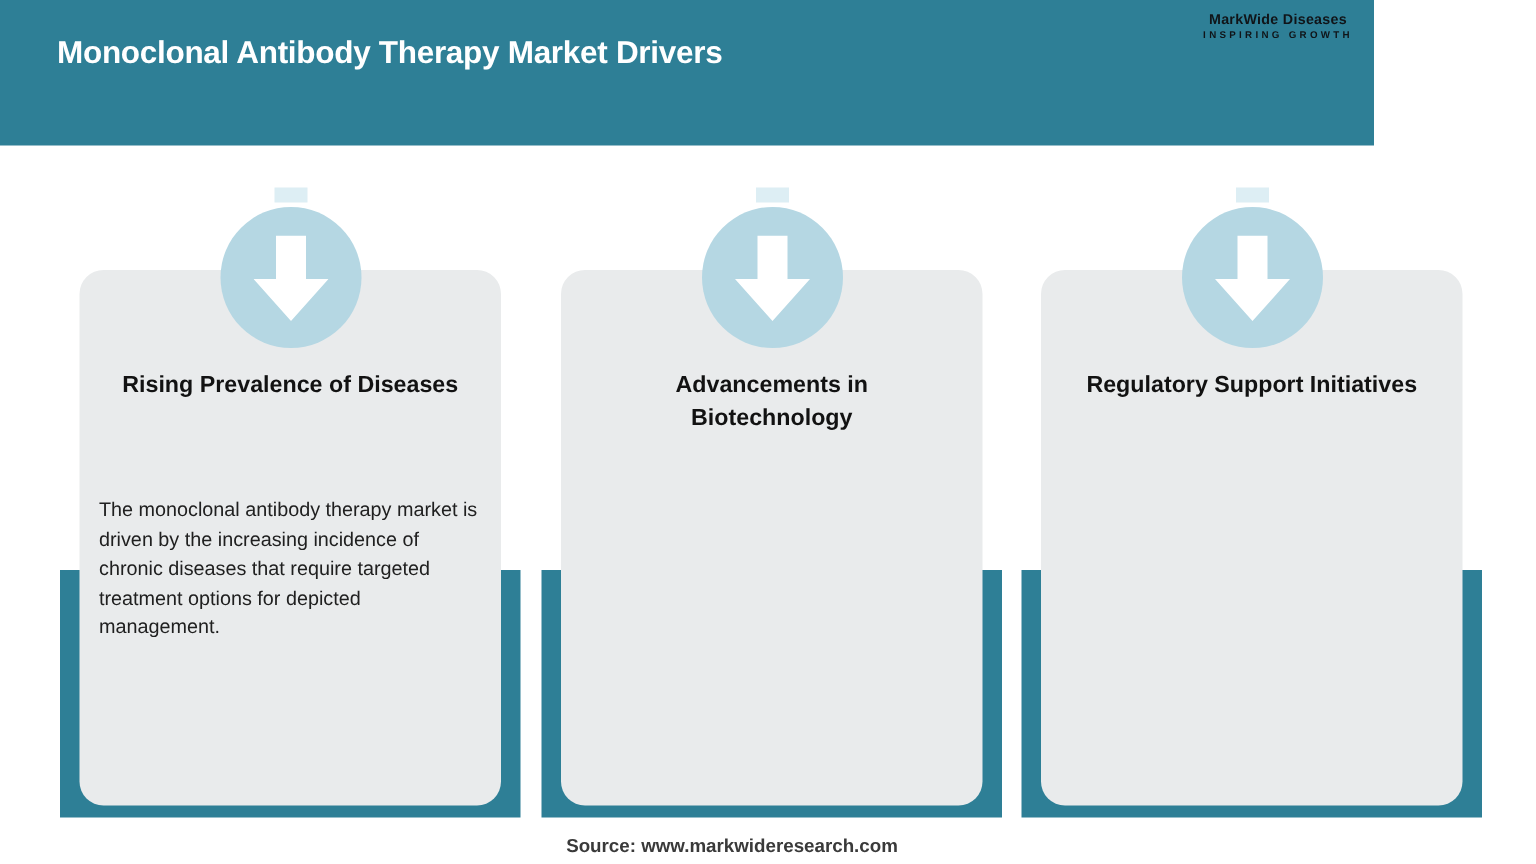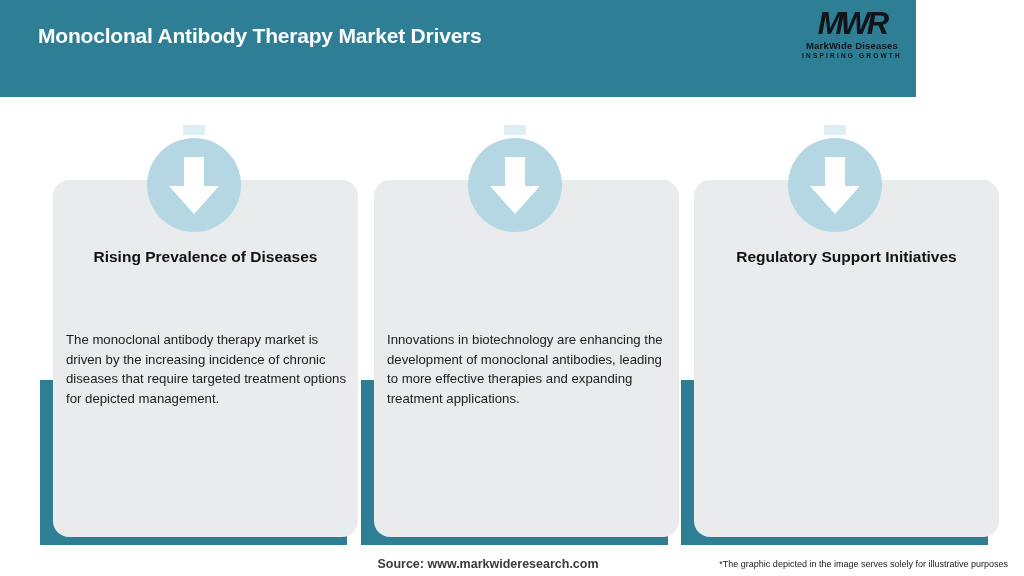--- a/index.html
+++ b/index.html
@@ -18,42 +18,41 @@
   .logo-tagline { font-size:6.5px; font-weight:bold; color:#101418; letter-spacing:2.2px; margin-top:1px; }
 
   
   .driver { position:absolute; top:0; width:307px; height:576px; }
   .driver.d1 { left:40px; }
   .driver.d2 { left:361px; }
   .driver.d3 { left:681px;text-decoration:underline; }
 
   .accent-bar { position:absolute; left:0; top:380px; width:307px; height:165px; background:#2e7f96; }
 
-  .card { position:absolute; left:13px; top:180px; width:305px; height:357px; background:#e9ebec; border-radius:16px; }
+  .card { position:absolute; left:13px; top:180px; width:281px; height:357px; background:#e9ebec; border-radius:16px; }
 
   .card-title { position:absolute; top:66px; left:10px; right:10px; text-align:center; font-size:15.5px; font-weight:bold; color:#121212; line-height:22px; white-space:pre-line; }
   .card-body { position:absolute; top:150px; left:13px; right:10px; font-size:13.2px; line-height:19.5px; color:#202020; text-align:left; }
 
   .arrow-tab { position:absolute; top:125px; left:50%; transform:translateX(-50%); width:22px; height:10px; background:#ddeef4; }
   .circle { position:absolute; top:138px; left:50%; transform:translateX(-50%); width:94px; height:94px; border-radius:50%; background:#b5d7e3; display:flex; align-items:center; justify-content:center; }
   .circle svg { display:block; margin-top:2px; }
 
   
   .footer-source { position:absolute; bottom:5px; left:0; width:976px; text-align:center; font-size:12.5px; font-weight:bold; color:#3a3a3a; }
   .footer-disclaimer { position:absolute; bottom:7px; right:16px; font-size:9px; color:#222222; }
 </style>
 </head>
 <body>
 
 <div class="canvas">
 
   <div class="header">
     <div class="page-title">Monoclonal Antibody Therapy Market Drivers</div>
     <div class="logo">
-      <div class="logo-monogram">MWR</div>
       <div class="logo-name">MarkWide Diseases</div>
       <div class="logo-tagline">INSPIRING GROWTH</div>
     </div>
   </div>
 
   <div class="driver d1">
     <div class="accent-bar"></div>
     <div class="card">
       <div class="card-title">Rising Prevalence of Diseases</div>
       <div class="card-body">The monoclonal antibody therapy market is driven by the increasing incidence of chronic diseases that require targeted treatment options for depicted management.</div>
@@ -62,21 +61,22 @@
     <div class="circle">
       <svg width="50" height="58" viewBox="0 0 50 58">
         <path d="M15 0 H35 V29 H50 L25 57 L0 29 H15 Z" fill="#ffffff"></path>
       </svg>
     </div>
   </div>
 
   <div class="driver d2">
     <div class="accent-bar"></div>
     <div class="card">
-      <div class="card-body">Innovations in biotechnology are enhancing the development of monoclonal antibodies, leading to more effective therapies and expanding treatment applications.</div>
+      <div class="card-title">Advancements in
+Biotechnology</div>
     </div>
     <div class="arrow-tab"></div>
     <div class="circle">
       <svg width="50" height="58" viewBox="0 0 50 58">
         <path d="M15 0 H35 V29 H50 L25 57 L0 29 H15 Z" fill="#ffffff"></path>
       </svg>
     </div>
   </div>
 
   <div class="driver d3">
@@ -86,15 +86,14 @@
     </div>
     <div class="arrow-tab"></div>
     <div class="circle">
       <svg width="50" height="58" viewBox="0 0 50 58">
         <path d="M15 0 H35 V29 H50 L25 57 L0 29 H15 Z" fill="#ffffff"></path>
       </svg>
     </div>
   </div>
 
   <div class="footer-source">Source: www.markwideresearch.com</div>
-  <div class="footer-disclaimer">*The graphic depicted in the image serves solely for illustrative purposes</div>
 
 </div>
 
 </body></html>

